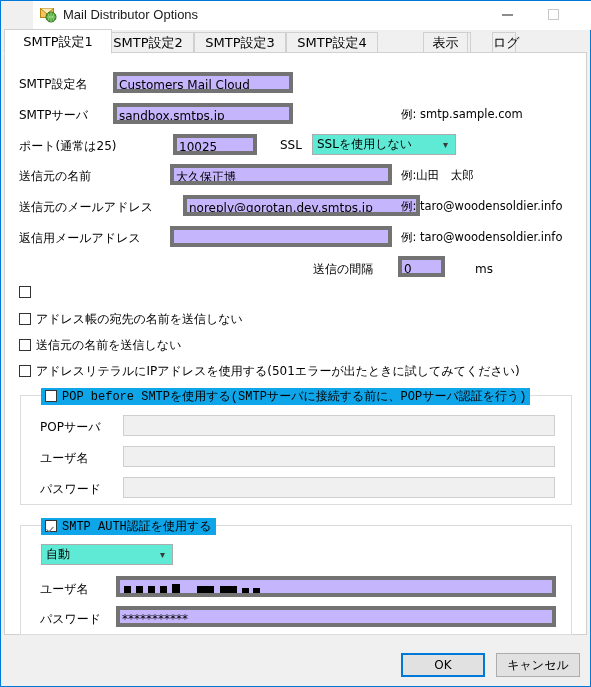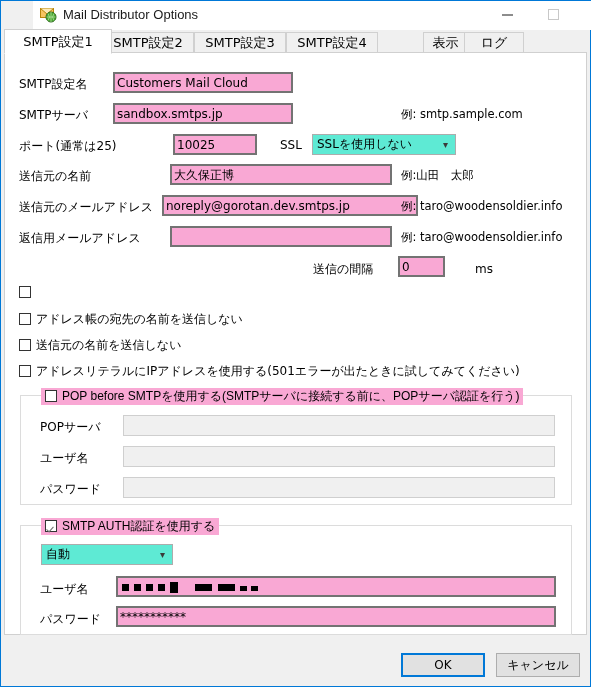--- a/index.html
+++ b/index.html
@@ -120,22 +120,22 @@
   .ex {
     position: absolute;
     font-family: "DejaVu Sans", sans-serif;
     font-size: 11.5px;
     color: #000;
     white-space: nowrap;
   }
   .tb {
     position: absolute;
     box-sizing: border-box;
-    background: #f9a8d4;
-    border: 2px solid #737373;
+    background: #c4b5fd;
+    border: 4px solid #737373;
     font-family: "DejaVu Sans", sans-serif;
     font-size: 12px;
     color: #000;
     padding: 0 2px;
     line-height: 19px;
     height: 21px;
     white-space: nowrap;
     overflow: hidden;
   }
   .tb.disabled {
@@ -195,25 +195,25 @@
   }
 
   
   .groupbox {
     position: absolute;
     box-sizing: border-box;
     border: 1px solid #dcdcdc;
   }
   .gb-legend {
     position: absolute;
-    background: #f9a8d4;
+    background: #0ea5e9;
     padding: 0 4px;
     white-space: nowrap;
     cursor: default;
-    font-family: Liberation Sans, sans-serif;
+    font-family: Liberation Mono, monospace;
     font-size: 12px;
     color: #000;
   }
 
   
   .redact {
     position: absolute;
     background: #000000;
     top: 6px;
     height: 7px;
@@ -282,21 +282,21 @@
     </button>
   </div>
 
   <div id="tabstrip">
     <div class="tab selected" style="left:0px;width:108px;">SMTP設定1</div>
     <div class="tab" style="left:98px;width:92px;">SMTP設定2</div>
     <div class="tab" style="left:190px;width:92px;">SMTP設定3</div>
     <div class="tab" style="left:282px;width:92px;">SMTP設定4</div>
     <div class="tab" style="left:374px;width:45px;margin-left:48px;">署名</div>
     <div class="tab" style="left:419px;width:45px;">表示</div>
-    <div class="tab" style="left:460px;width:60px;">ログ</div>
+    <div class="tab" style="left:488px;width:24px;">ログ</div>
   </div>
 
   <div id="panel">
 
     <span class="lbl" style="left:14px;  top:23px;">SMTP設定名</span>
     <div class="tb" style="left:108px; top:19px; width:180px;">Customers Mail Cloud</div>
 
     <span class="lbl" style="left:14px;  top:54px;">SMTPサーバ</span>
     <div class="tb" style="left:108px; top:50px; width:180px;">sandbox.smtps.jp</div>
     <span class="ex" style="left:396px; top:54px;">例: smtp.sample.com</span>
@@ -307,21 +307,21 @@
     <div class="combo" style="left:307px; top:81px; width:144px;">
       <span>SSLを使用しない</span>
       <span class="arrow">▾</span>
     </div>
 
     <span class="lbl" style="left:14px;  top:115px;">送信元の名前</span>
     <div class="tb" style="left:165px; top:111px; width:222px;">大久保正博</div>
     <span class="ex" style="left:396px; top:115px;">例:山田　太郎</span>
 
     <span class="lbl" style="left:14px;  top:146px;">送信元のメールアドレス</span>
-    <div class="tb" style="left:157px; top:142px; width:256px;">noreply@gorotan.dev.smtps.jp</div>
+    <div class="tb" style="left:178px; top:142px; width:237px;">noreply@gorotan.dev.smtps.jp</div>
     <span class="ex" style="left:396px; top:146px;">例: taro@woodensoldier.info</span>
 
     <span class="lbl" style="left:14px;  top:177px;">返信用メールアドレス</span>
     <div class="tb" style="left:165px; top:173px; width:222px;"></div>
     <span class="ex" style="left:396px; top:177px;">例: taro@woodensoldier.info</span>
 
     <span class="lbl" style="left:308px; top:208px;">送信の間隔</span>
     <div class="tb" style="left:393px; top:203px; width:47px;">0</div>
     <span class="lbl" style="left:446px; top:209px;margin-left:24px;">ms</span>
 

